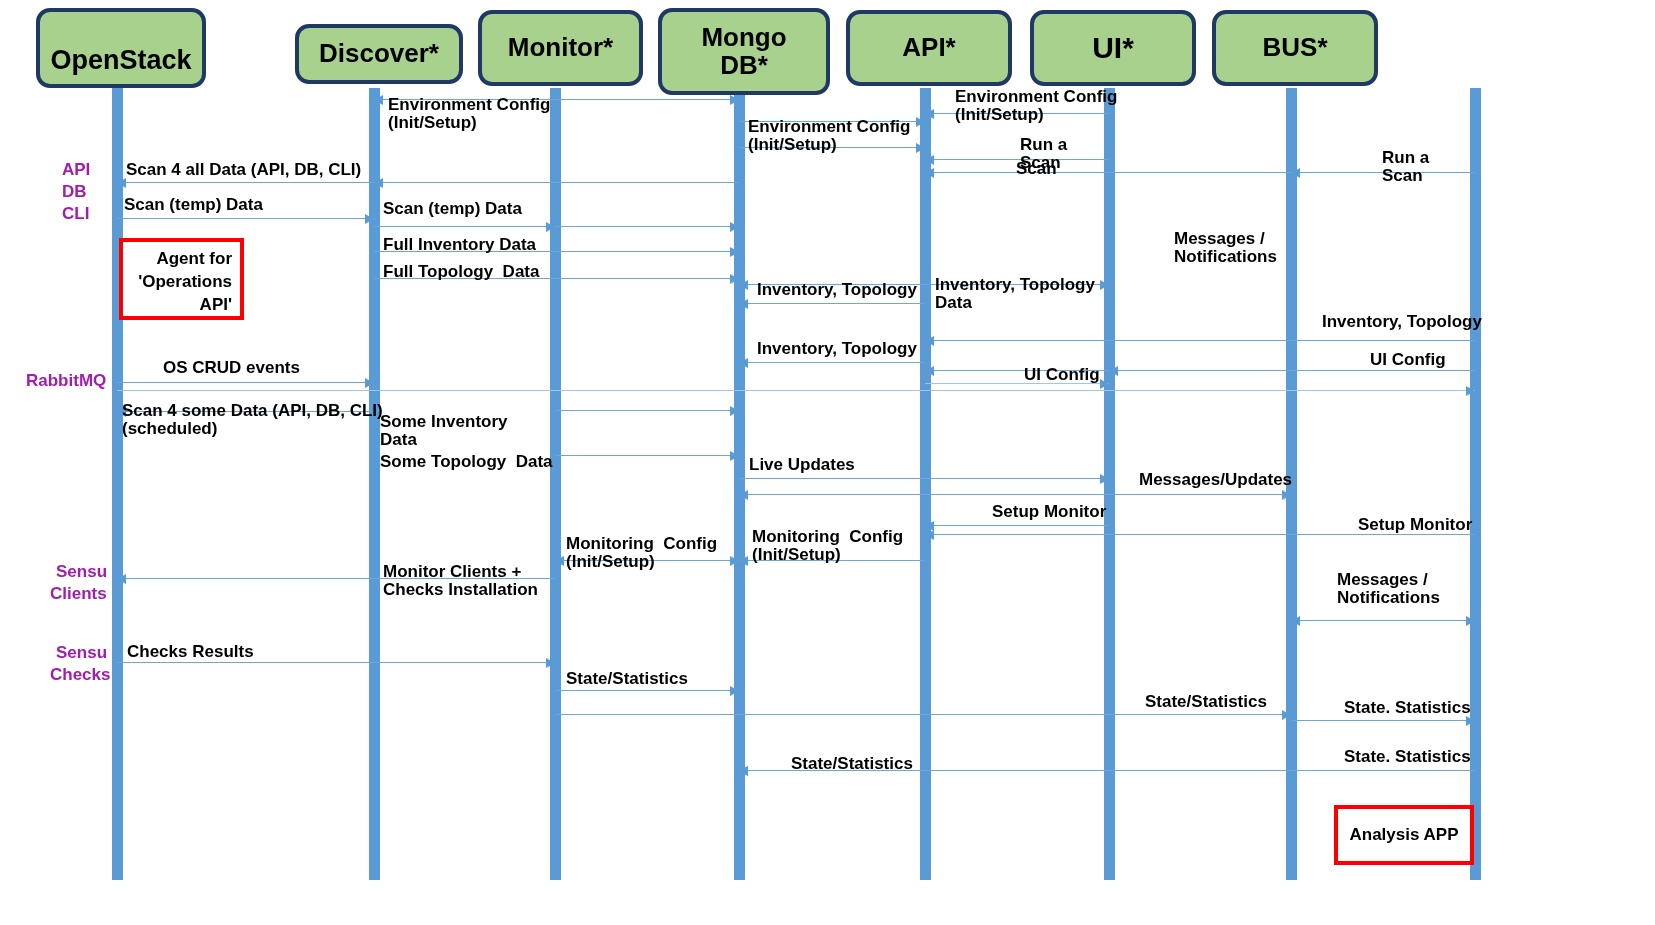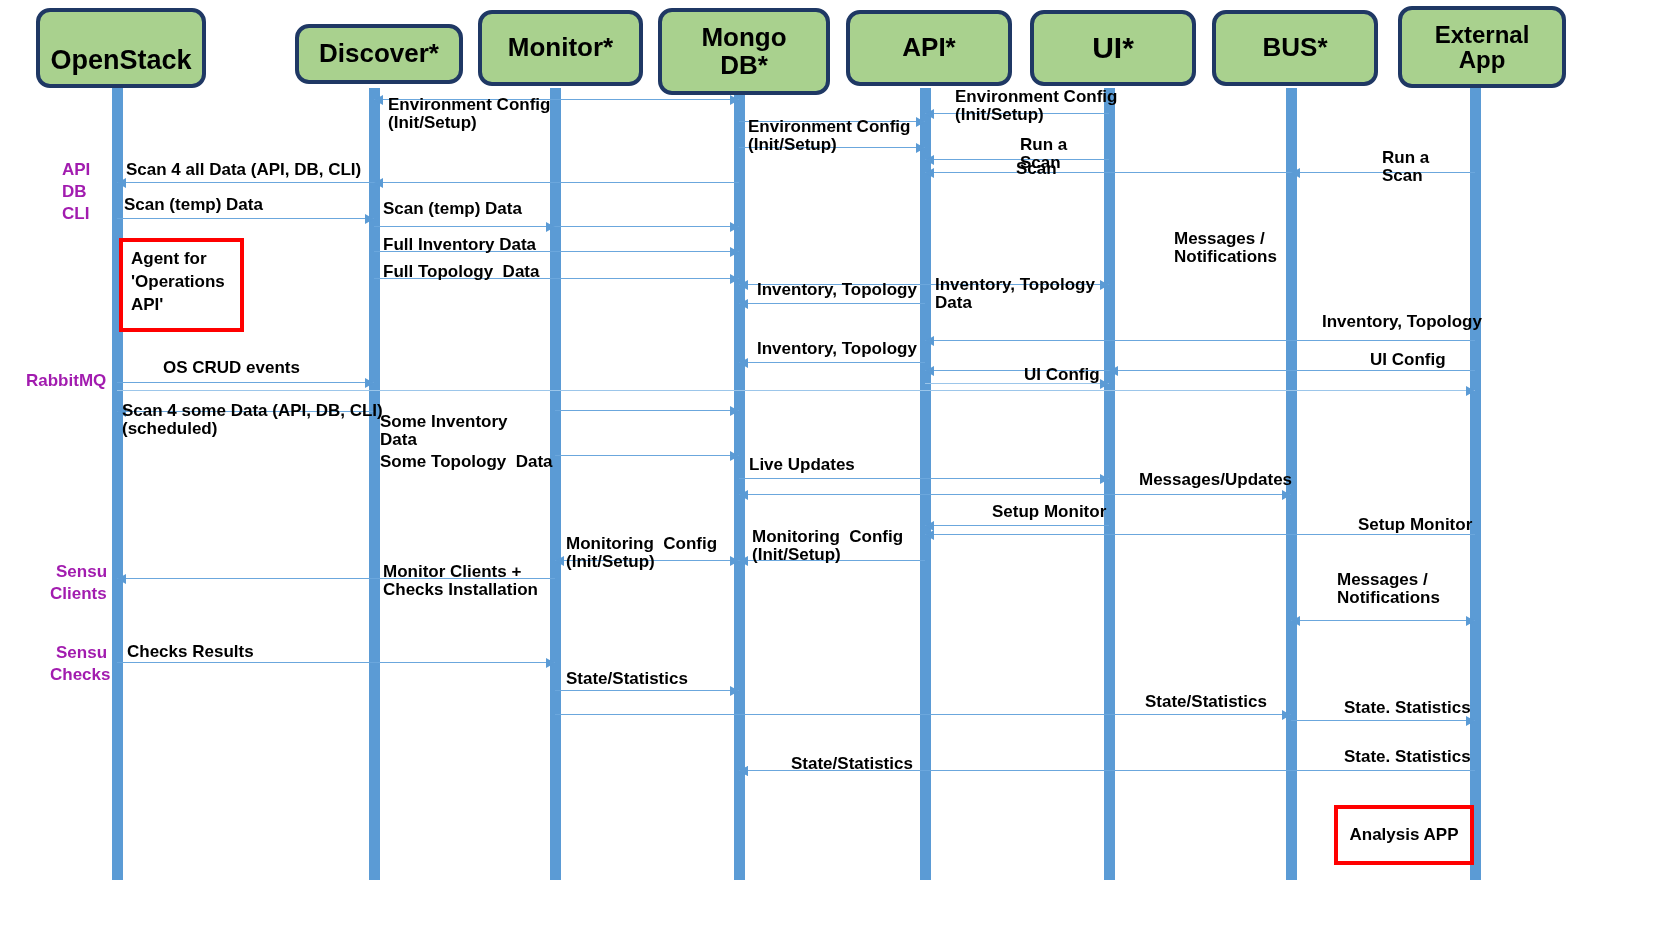--- a/index.html
+++ b/index.html
@@ -258,23 +258,19 @@
     </div>
     <div class="participant" style="left: 846px; top: 10px; width: 166px; height: 76px; font-size: 26px;">
       <span style="white-space: pre-line;">API*</span>
     </div>
     <div class="participant" style="left: 1030px; top: 10px; width: 166px; height: 76px; font-size: 30px;">
       <span style="white-space: pre-line;">UI*</span>
     </div>
     <div class="participant" style="left: 1212px; top: 10px; width: 166px; height: 76px; font-size: 26px;">
       <span style="white-space: pre-line;">BUS*</span>
     </div>
-    <div class="participant" style="left: 1398px; top: 6px; width: 168px; height: 82px; font-size: 24px;">
-      <span style="white-space: pre-line;">External
-App</span>
-    </div>
-    <div class="redbox" style="left: 119px; top: 238px; width: 125px; height: 94px;"><span style="white-space: pre-line;">Agent for
+    <div class="redbox" style="left: 119px; top: 238px; width: 125px; height: 82px; text-align: right;"><span style="white-space: pre-line;">Agent for
 'Operations
   API'</span></div>
     <div class="redbox centered" style="left: 1334px; top: 805px; width: 140px; height: 60px;">
       <span style="white-space: pre-line;">Analysis APP</span>
     </div>
   </div>
 
 </body></html>

